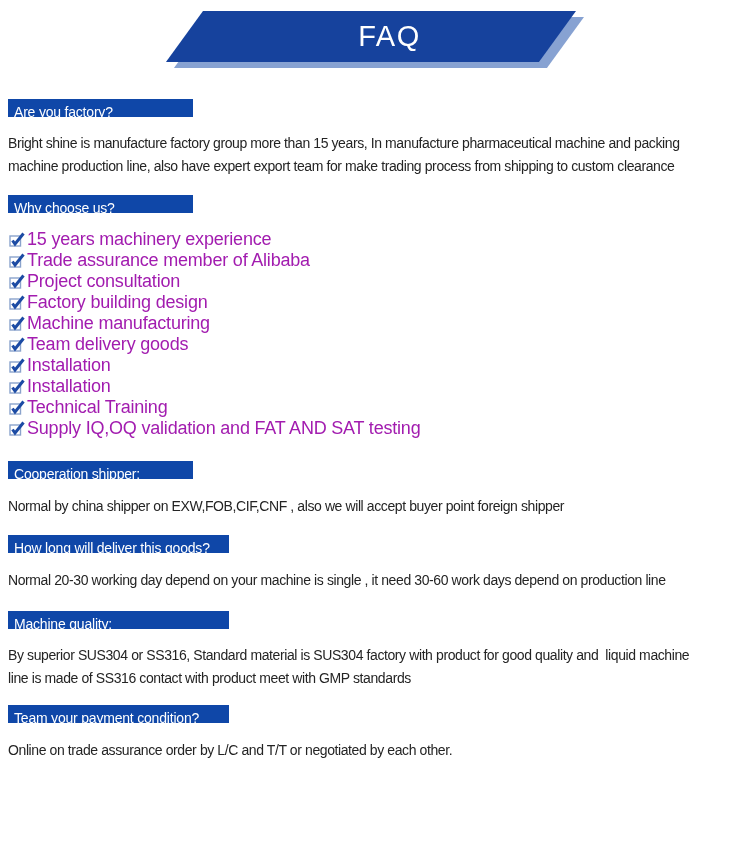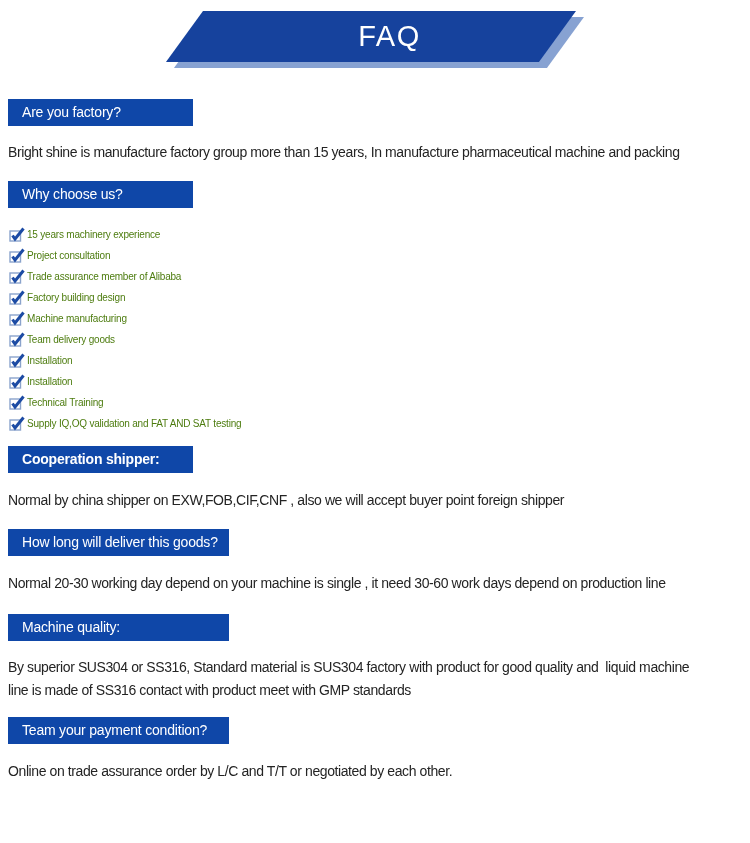--- a/index.html
+++ b/index.html
@@ -32,97 +32,98 @@
   .banner-title {
     position: absolute; left: 203px; top: 11px;
     width: 373px; height: 51px;
     display: flex; align-items: center; justify-content: center;
     color: #ffffff; font-size: 29px; letter-spacing: 1.5px;
   }
 
   
   .sec-head {
     margin-left: 8px;
-    height: 27px; line-height: 27px;
+    height: 18px; line-height: 27px;
     background: #0f47a8; color: #ffffff;
     font-size: 14px; letter-spacing: -0.2px;
-    padding-left: 14px;
+    padding-left: 6px;
     box-sizing: border-box;
   }
   .bar-narrow { width: 185px; }
   .bar-wide { width: 221px; }
   .mt-27 { margin-top: 27px; }
-  .mt-21 { margin-top: 12px; font-weight: bold; }
+  .mt-21 { margin-top: 22px; }
   .mt-19 { margin-top: 19px; }
   .mt-17 { margin-top: 17px; }
   .mt-15 { margin-top: 15px; }
 
   
   .para { margin: 15px 6px 0 8px; }
   .para .line {
     font-size: 14px; line-height: 23px;
     letter-spacing: -0.4px;
     white-space: pre; color: #242424;
   }
   .para.gap16 { margin-top: 16px; }
 
   
   .check-list { margin: 16px 0 0 9px; }
   .check-row { height: 21px; display: flex; align-items: center; }
   .cbx { width: 17px; height: 16px; margin-right: 1px; flex: 0 0 auto; }
   .cbx svg { overflow: visible; display: block; }
   .check-label {
-    font-size: 10px; letter-spacing: -0.2px; color: #4d7c0f;
+    font-size: 18px; letter-spacing: -0.2px; color: #a21caf;
     white-space: pre;
   }
 </style>
 </head>
 <body>
 
 <div class="page">
 
   <div class="banner-wrap">
     <div class="banner-shadow"></div>
     <div class="banner-main"></div>
     <div class="banner-title">FAQ</div>
   </div>
 
   <div class="sec-head bar-narrow mt-27">Are you factory?</div>
   <div class="para">
     <div class="line">Bright shine is manufacture factory group more than 15 years, In manufacture pharmaceutical machine and packing</div>
+    <div class="line">machine production line, also have expert export team for make trading process from shipping to custom clearance</div>
   </div>
 
   <div class="sec-head bar-narrow mt-17">Why choose us?</div>
   <div class="check-list">
     <div class="check-row">
       <span class="cbx">
           <svg width="17" height="16" viewBox="0 0 17 16">
             <rect x="1" y="4" width="10.5" height="10" fill="#ffffff" stroke="#8aa3cc" stroke-width="1.4"></rect>
             <path d="M3.5 8.5 L6 12 L14.5 1.5" fill="none" stroke="#1c4ba4" stroke-width="3"></path>
           </svg>
         </span>
       <span class="check-label">15 years machinery experience</span>
     </div>
     <div class="check-row">
       <span class="cbx">
           <svg width="17" height="16" viewBox="0 0 17 16">
             <rect x="1" y="4" width="10.5" height="10" fill="#ffffff" stroke="#8aa3cc" stroke-width="1.4"></rect>
             <path d="M3.5 8.5 L6 12 L14.5 1.5" fill="none" stroke="#1c4ba4" stroke-width="3"></path>
           </svg>
         </span>
+      <span class="check-label">Trade assurance member of Alibaba</span>
+    </div>
+    <div class="check-row">
+      <span class="cbx">
+          <svg width="17" height="16" viewBox="0 0 17 16">
+            <rect x="1" y="4" width="10.5" height="10" fill="#ffffff" stroke="#8aa3cc" stroke-width="1.4"></rect>
+            <path d="M3.5 8.5 L6 12 L14.5 1.5" fill="none" stroke="#1c4ba4" stroke-width="3"></path>
+          </svg>
+        </span>
       <span class="check-label">Project consultation</span>
-    </div>
-    <div class="check-row">
-      <span class="cbx">
-          <svg width="17" height="16" viewBox="0 0 17 16">
-            <rect x="1" y="4" width="10.5" height="10" fill="#ffffff" stroke="#8aa3cc" stroke-width="1.4"></rect>
-            <path d="M3.5 8.5 L6 12 L14.5 1.5" fill="none" stroke="#1c4ba4" stroke-width="3"></path>
-          </svg>
-        </span>
-      <span class="check-label">Trade assurance member of Alibaba</span>
     </div>
     <div class="check-row">
       <span class="cbx">
           <svg width="17" height="16" viewBox="0 0 17 16">
             <rect x="1" y="4" width="10.5" height="10" fill="#ffffff" stroke="#8aa3cc" stroke-width="1.4"></rect>
             <path d="M3.5 8.5 L6 12 L14.5 1.5" fill="none" stroke="#1c4ba4" stroke-width="3"></path>
           </svg>
         </span>
       <span class="check-label">Factory building design</span>
     </div>

